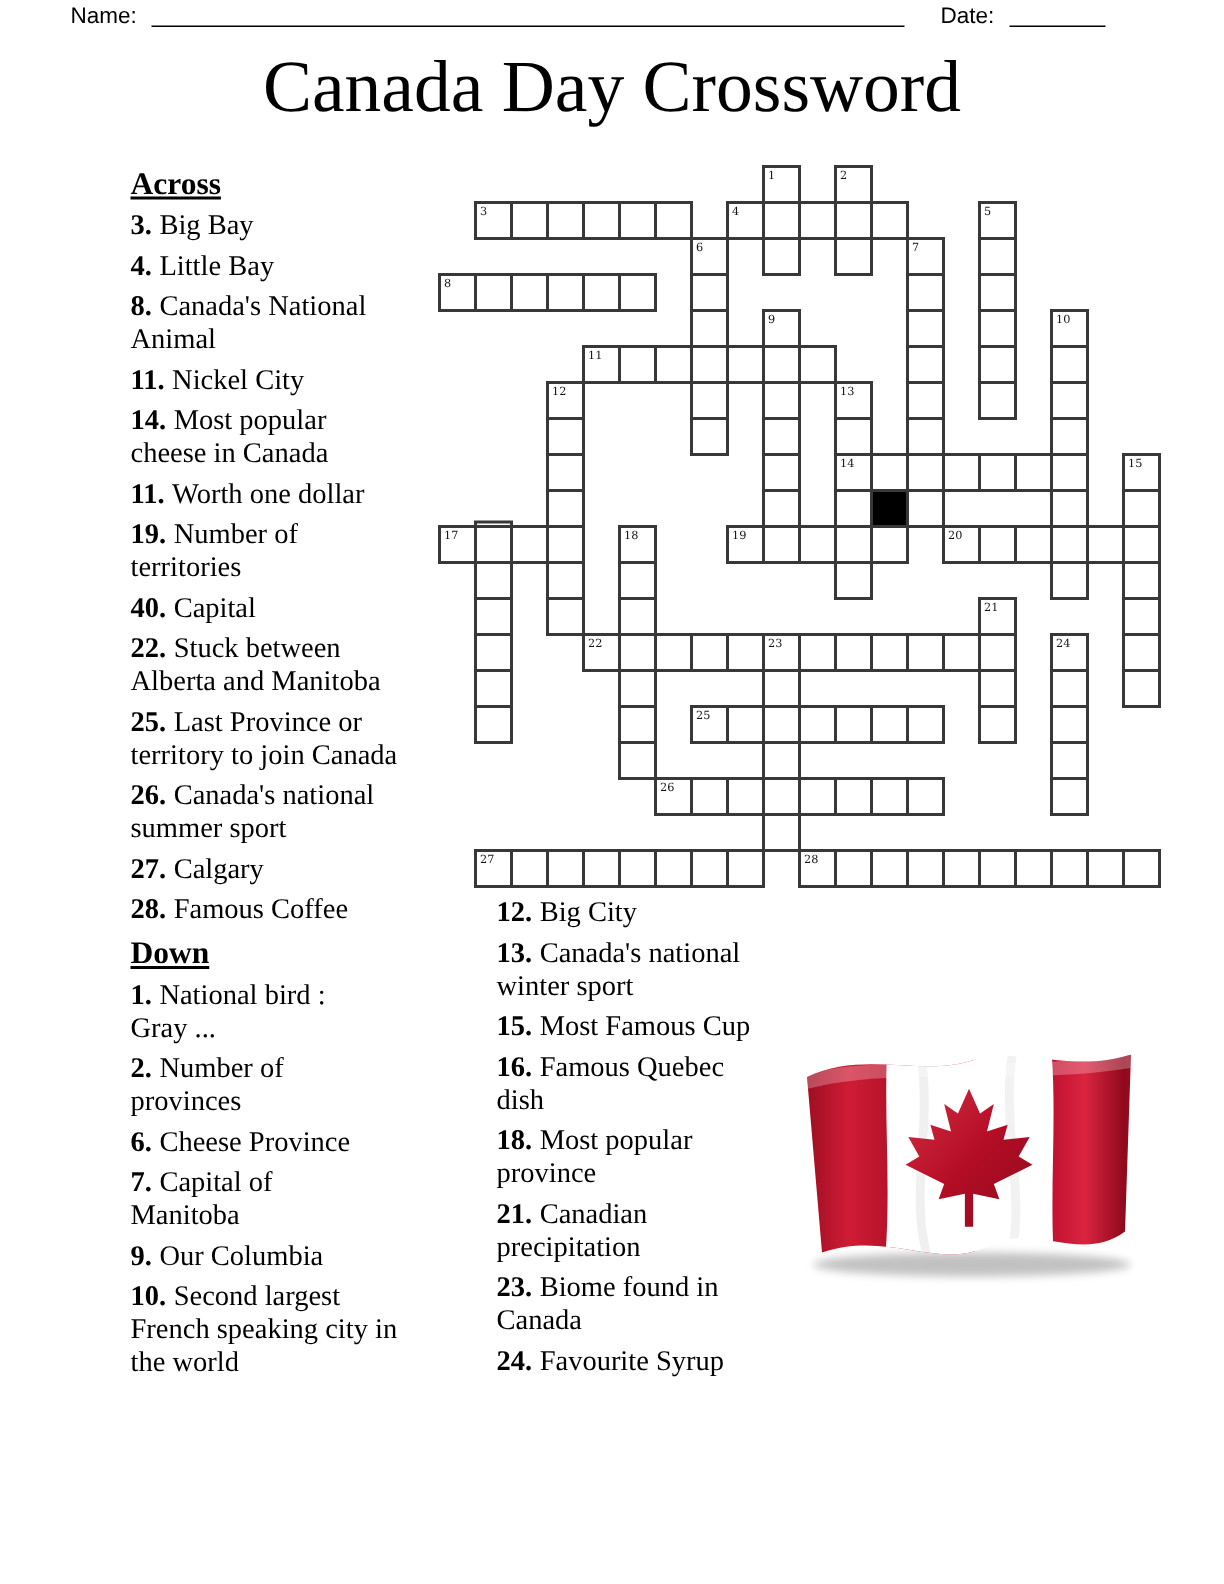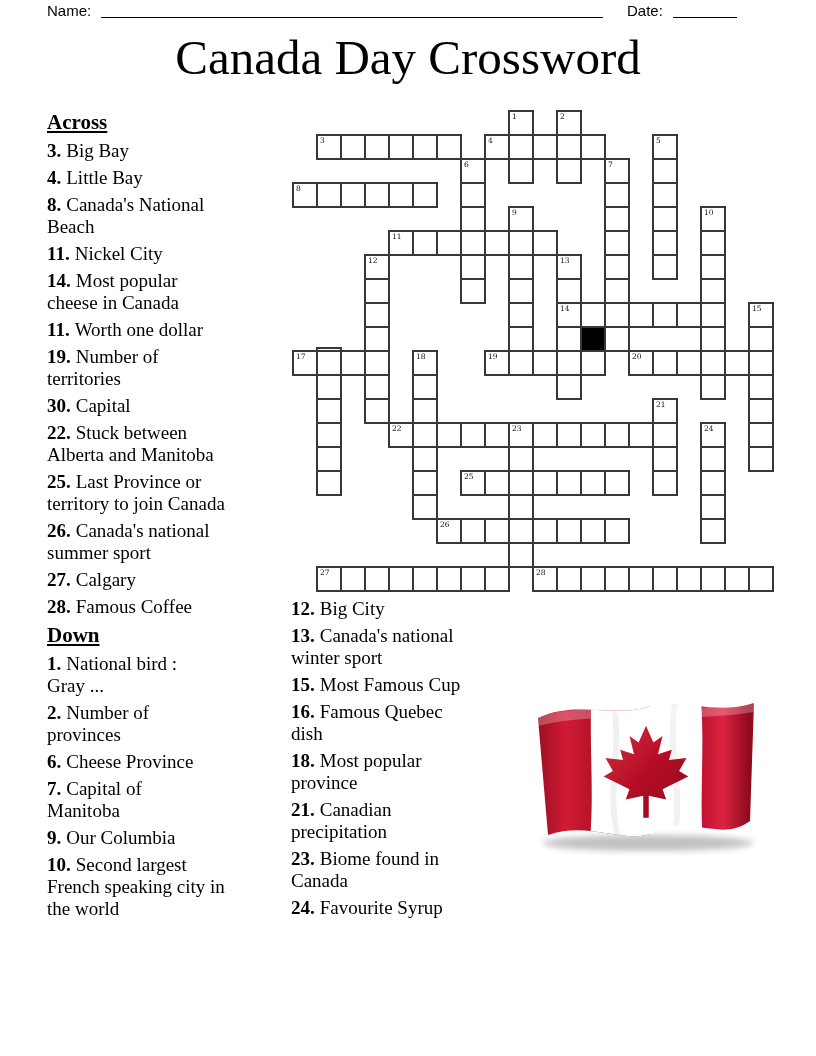--- a/index.html
+++ b/index.html
@@ -13,21 +13,21 @@
   #date-label { left:627px; }
   .fill-line { position:absolute; top:1px; height:16px; border-bottom:1.4px solid #000; }
   #name-line { left:101px; width:502px; }
   #date-line { left:673px; width:64px; }
   
   #page-title {
     position:absolute; top:30px; left:0; width:816px; text-align:center;
     font:normal 49px/56px "Liberation Serif", serif; letter-spacing:0;
   }
   
-  .clue-col { position:absolute; }
+  .clue-col { position:absolute;margin-left:40px; }
   #across-col { left:47px; top:110px; width:243px; }
   #down-col-b { left:291px; top:598px; width:228px; }
   .clue-heading {
     font-weight:bold; font-size:21px; line-height:24px;
     text-decoration:underline; margin-bottom:6px;
   }
   .clue { font-size:19px; line-height:22px; margin-bottom:5px; }
   .clue .cnum2 { font-weight:bold; margin-right:5px; }
   .clue .ctext { white-space:pre-line;text-align:right; }
   
@@ -278,28 +278,28 @@
       <div class="cell" style="left: 432px; top: 456px;"></div>
       <div class="cell" style="left: 456px; top: 456px;"></div>
     </div>
 
   <div class="clue-col" id="across-col">
     <div class="clue-heading">Across</div>
     <div id="across-list">
         <div class="clue"><span class="cnum2">3.</span><span class="ctext">Big Bay</span></div>
         <div class="clue"><span class="cnum2">4.</span><span class="ctext">Little Bay</span></div>
         <div class="clue"><span class="cnum2">8.</span><span class="ctext">Canada's National
-Beach</span></div>
+Animal</span></div>
         <div class="clue"><span class="cnum2">11.</span><span class="ctext">Nickel City</span></div>
         <div class="clue"><span class="cnum2">14.</span><span class="ctext">Most popular
 cheese in Canada</span></div>
         <div class="clue"><span class="cnum2">11.</span><span class="ctext">Worth one dollar</span></div>
         <div class="clue"><span class="cnum2">19.</span><span class="ctext">Number of
 territories</span></div>
-        <div class="clue"><span class="cnum2">30.</span><span class="ctext">Capital</span></div>
+        <div class="clue"><span class="cnum2">40.</span><span class="ctext">Capital</span></div>
         <div class="clue"><span class="cnum2">22.</span><span class="ctext">Stuck between
 Alberta and Manitoba</span></div>
         <div class="clue"><span class="cnum2">25.</span><span class="ctext">Last Province or
 territory to join Canada</span></div>
         <div class="clue"><span class="cnum2">26.</span><span class="ctext">Canada's national
 summer sport</span></div>
         <div class="clue"><span class="cnum2">27.</span><span class="ctext">Calgary</span></div>
         <div class="clue"><span class="cnum2">28.</span><span class="ctext">Famous Coffee</span></div>
       </div>
     <div class="clue-heading">Down</div>

